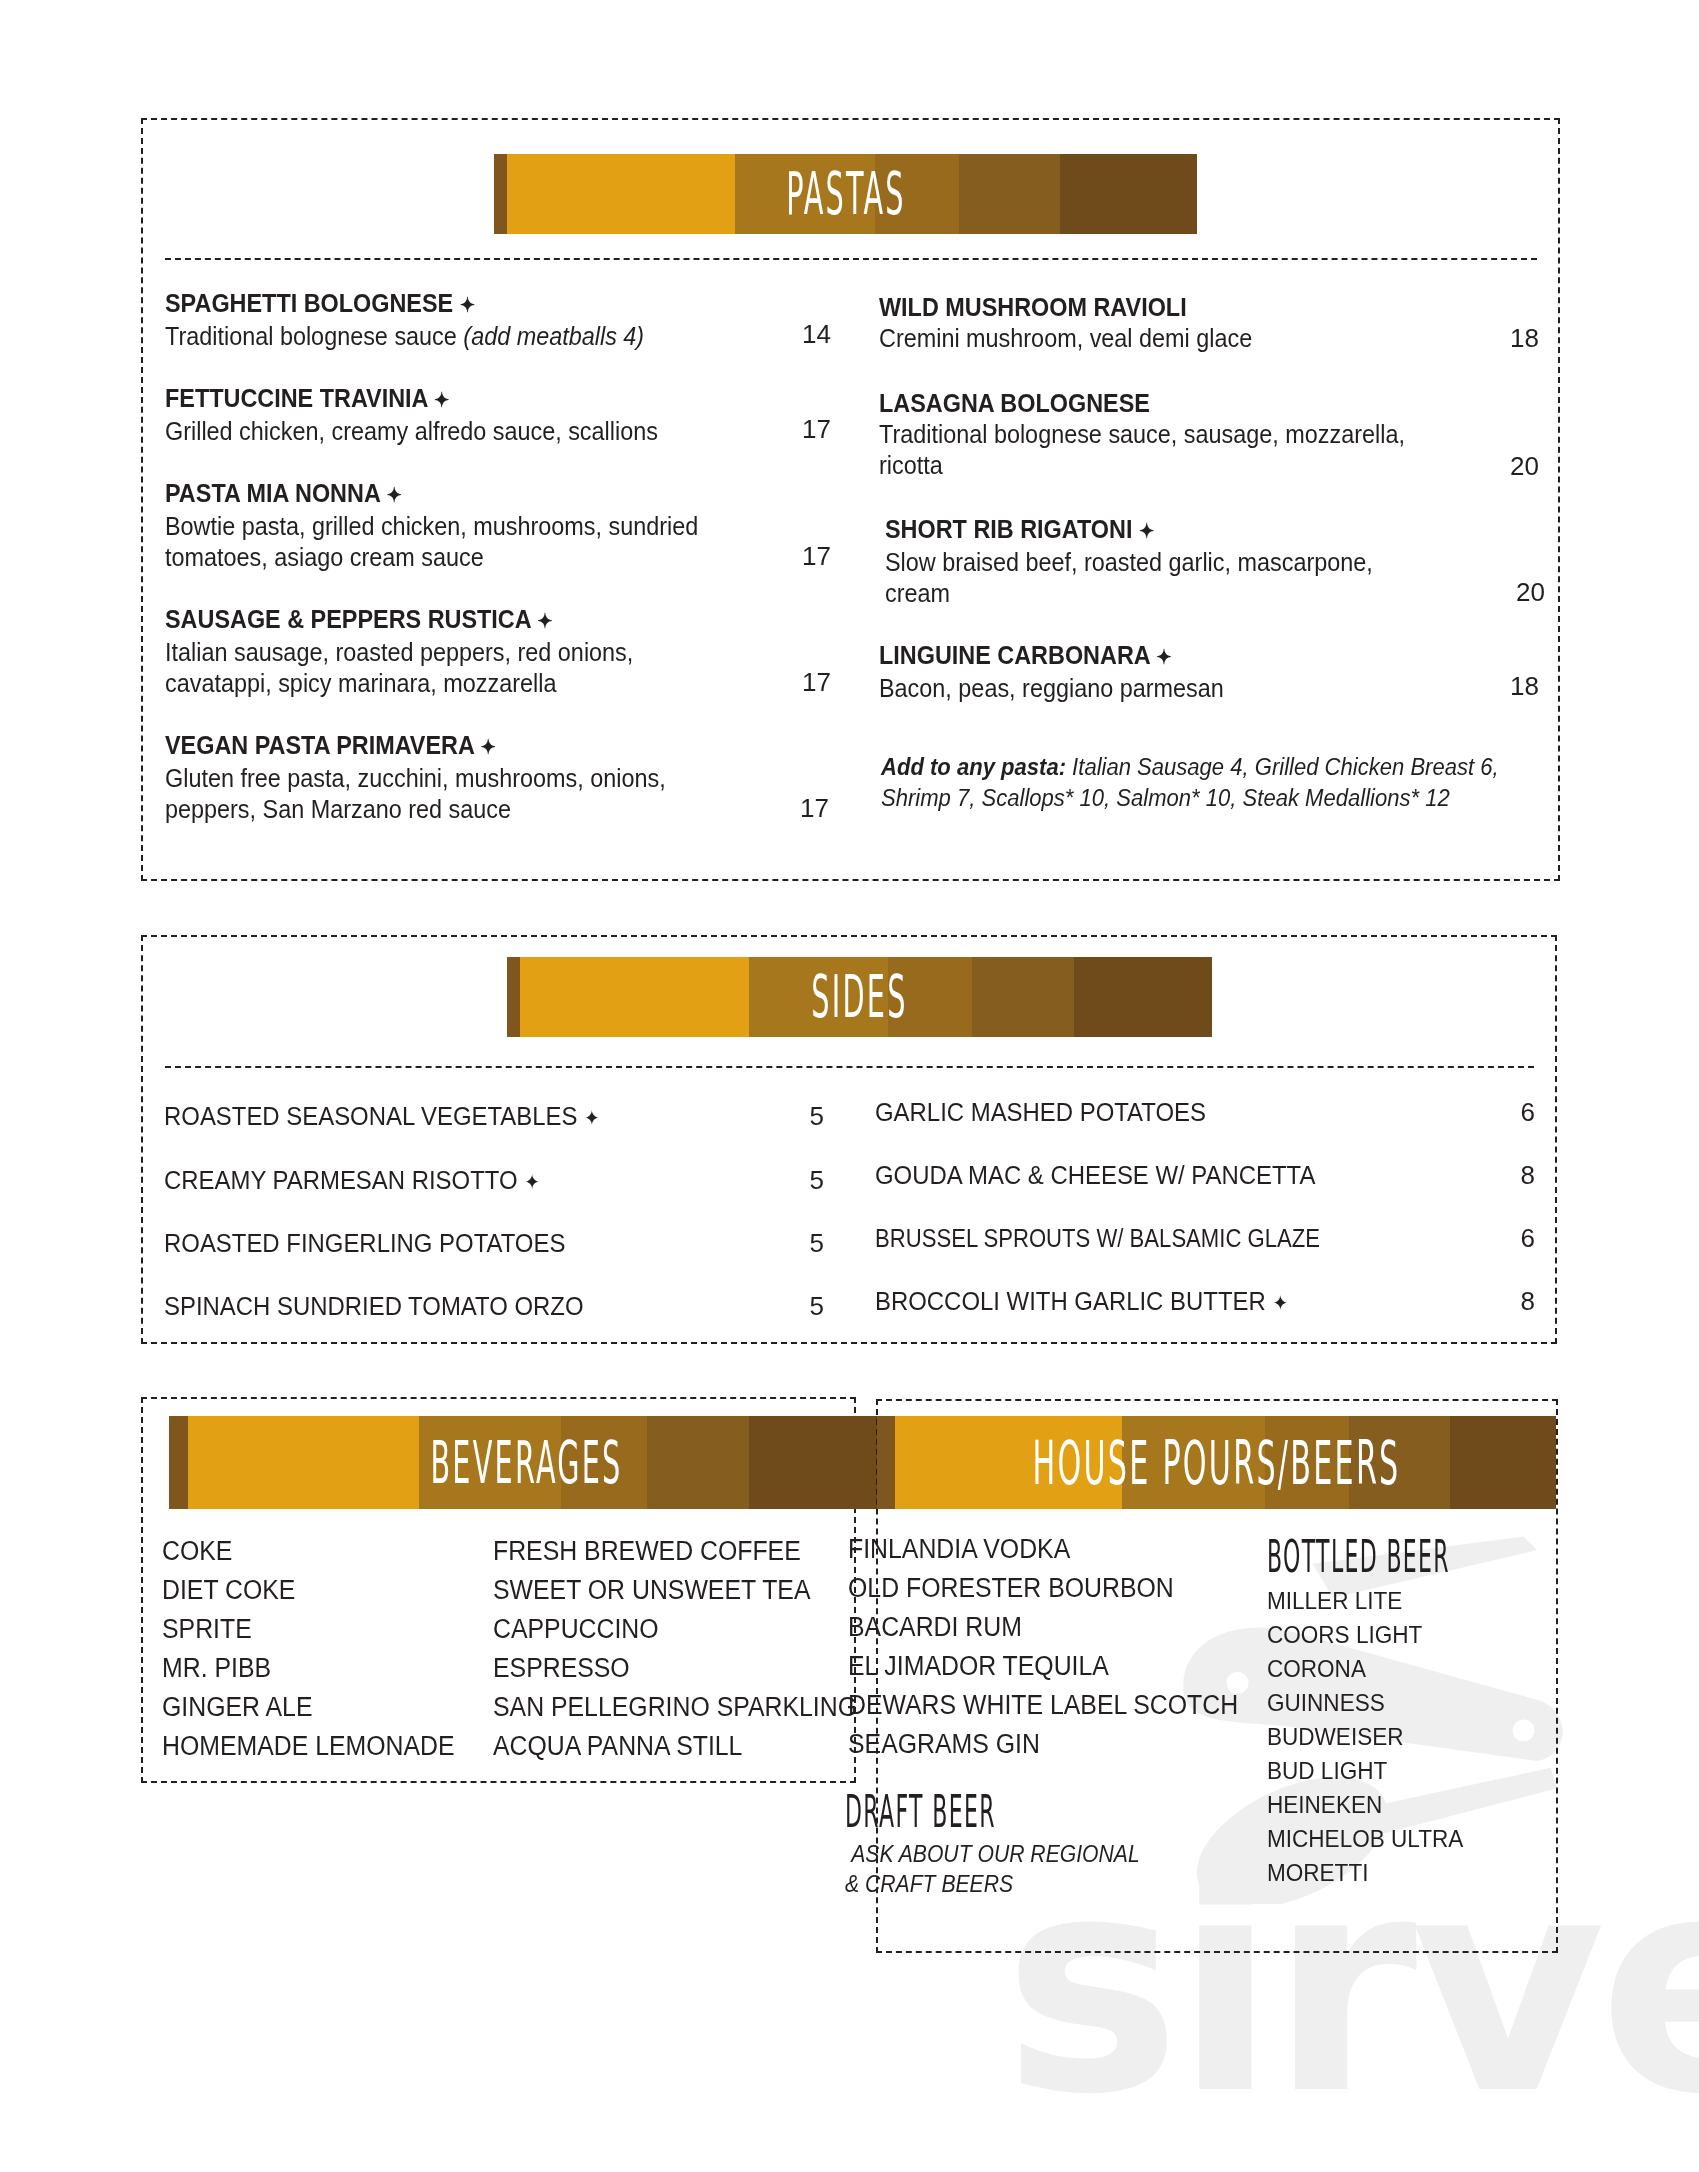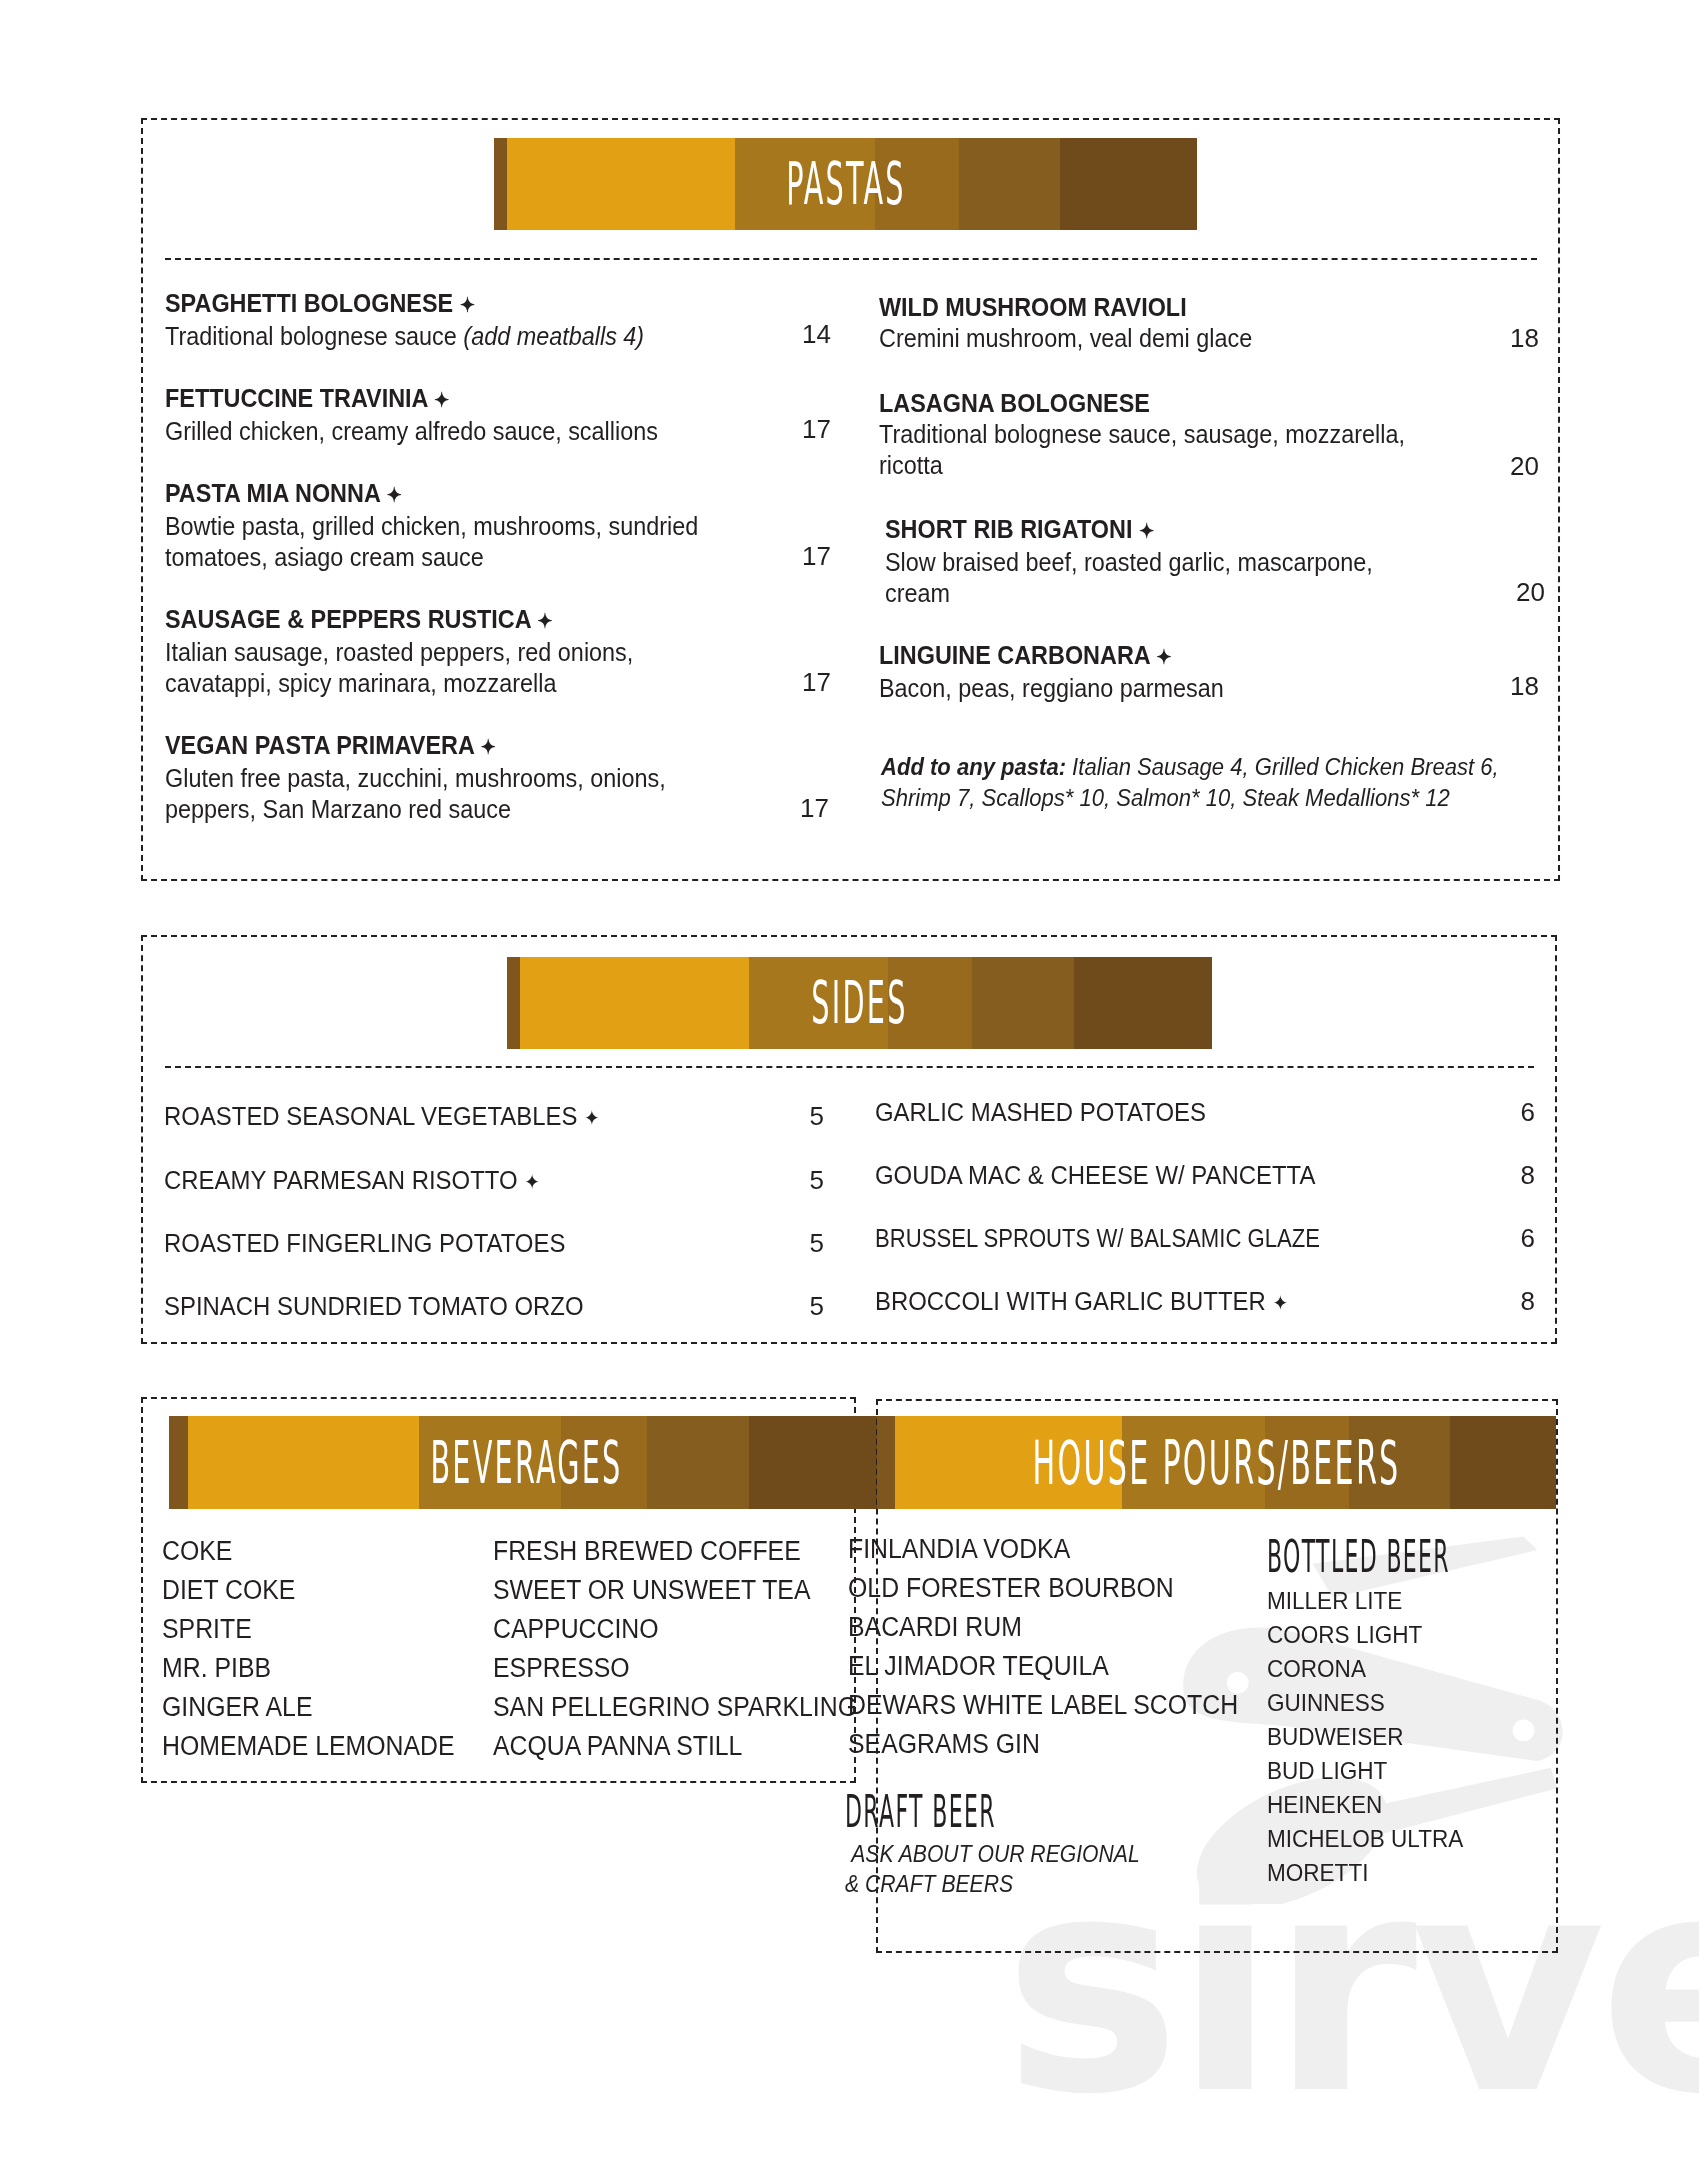--- a/index.html
+++ b/index.html
@@ -38,21 +38,21 @@
       <path d="M300 480 L 580 420 L 590 450 L 320 520 Z"></path>
     </g>
     <circle cx="120" cy="295" r="16" fill="#ffffff"></circle>
     <circle cx="540" cy="365" r="16" fill="#ffffff"></circle>
   </svg>
   <div class="watermark-text" style="left:1003px; top:1836px; font-size:299px; line-height:299px; letter-spacing:-6.8px;">sirved</div>
 </div>
 
 <section>
   <div class="box" style="left:141px; top:118px; width:1419px; height:763px;"></div>
-  <div class="band" style="left:494px; top:138px; width:704px; height:92px;">
+  <div class="band" style="left:494px; top:154px; width:704px; height:80px;">
     <div class="seg" style="width:13px; background:#80561f;"></div>
     <div class="seg" style="width:228px; background:#e2a115;"></div>
     <div class="seg" style="width:140px; background:#a6771d;"></div>
     <div class="seg" style="width:84px; background:#976a1e;"></div>
     <div class="seg" style="width:101px; background:#855d1e;"></div>
     <div class="seg" style="width:137px; background:#6f4b1b;"></div>
     <div class="band-title" style="font-size:58px;">PASTAS</div>
   </div>
   <div class="divider" style="left:165px; top:258px; width:1372px;"></div>
 
@@ -109,21 +109,21 @@
   </div>
 
   <div class="abs content" style="left:881px; top:751px; width:673px;">
     <div class="item-desc italic" style="font-size:24.5px; line-height:31px;"><span style="font-weight:bold;">Add to any pasta:</span>  <span>Italian Sausage  4, Grilled Chicken Breast 6,</span></div>
     <div class="item-desc italic" style="font-size:24.5px; line-height:31px;">Shrimp 7, Scallops* 10, Salmon* 10, Steak Medallions* 12</div>
   </div>
 </section>
 
 <section>
   <div class="box" style="left:141px; top:935px; width:1416px; height:409px;"></div>
-  <div class="band" style="left:507px; top:957px; width:705px; height:92px;justify-content:space-between;">
+  <div class="band" style="left:507px; top:957px; width:705px; height:80px;justify-content:space-between;">
     <div class="seg" style="width:13px; background:#80561f;"></div>
     <div class="seg" style="width:229px; background:#e2a115;"></div>
     <div class="seg" style="width:139px; background:#a6771d;"></div>
     <div class="seg" style="width:84px; background:#976a1e;"></div>
     <div class="seg" style="width:102px; background:#855d1e;"></div>
     <div class="seg" style="width:138px; background:#6f4b1b;"></div>
     <div class="band-title" style="font-size:58px;">SIDES</div>
   </div>
   <div class="divider" style="left:165px; top:1066px; width:1369px;"></div>
 

